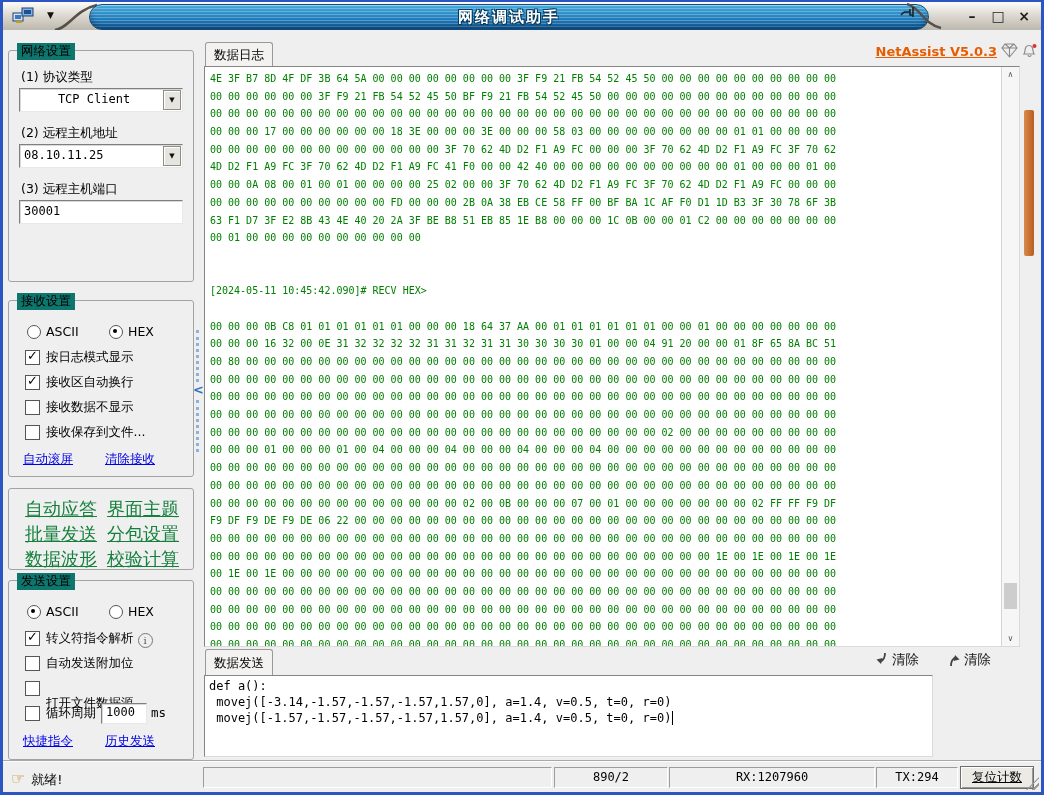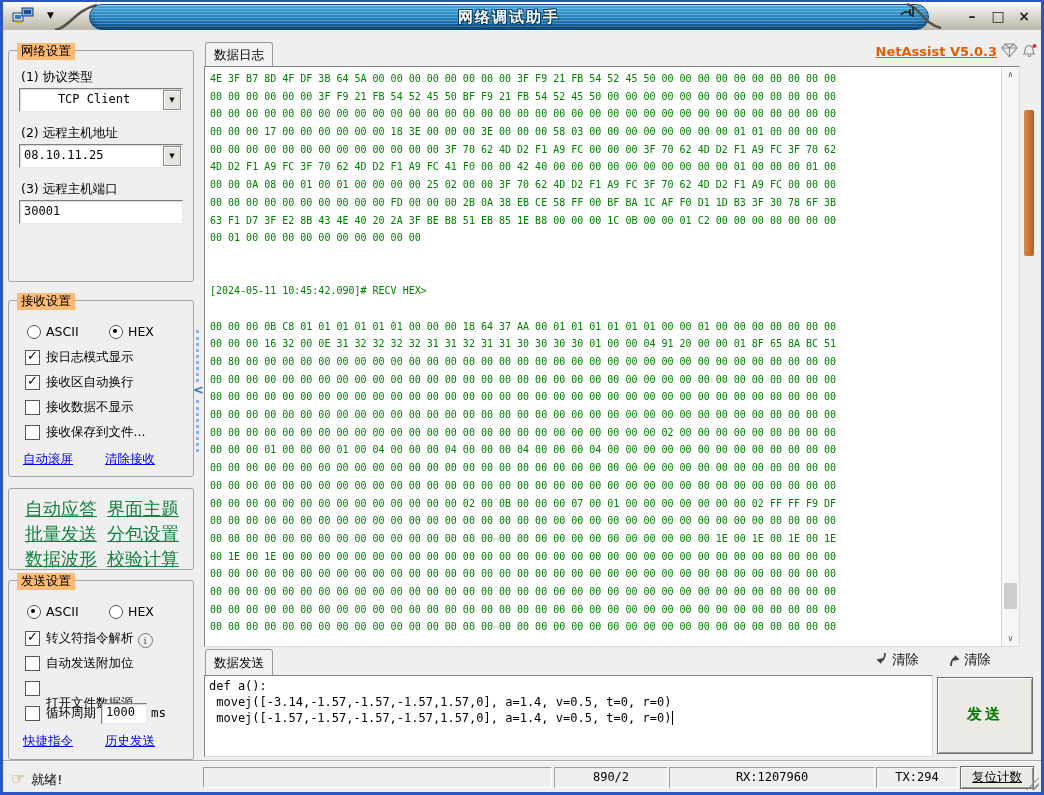--- a/index.html
+++ b/index.html
@@ -18,21 +18,21 @@
     text-shadow:1px 1px 0 #063a5e,-1px 1px 0 #063a5e,1px -1px 0 #063a5e,-1px -1px 0 #063a5e;}
   .swoosh{position:absolute;top:0;}
   .tb-glyph{position:absolute;top:4px;width:22px;height:20px;text-align:center;line-height:20px;
     font-weight:bold;font-size:14px;color:#1d1d1d;cursor:default;}
   .app-icon{position:absolute;left:9px;top:5px;}
   .dd-arrow{position:absolute;left:44px;top:8px;font-size:9px;color:#111;}
   
   .appbody{position:absolute;left:3px;top:30px;width:1038px;height:762px;background:#EFEFEF;overflow:hidden;}
   
   .group{position:absolute;border:1px solid #A3A3A3;border-radius:3px;}
-  .glabel{position:absolute;top:-8px;left:8px;background:#fdba74;padding:0 4px;font-size:12.5px;text-align:right;}
+  .glabel{position:absolute;top:-8px;left:8px;background:#0f766e;padding:0 4px;font-size:12.5px;text-align:right;}
   .slabel{position:absolute;font-size:12.5px;white-space:nowrap;}
   .sunken{position:absolute;background:#fff;border:1px solid #7F7F7F;border-bottom-color:#E8E8E8;border-right-color:#E8E8E8;
     box-shadow:inset 1px 1px 0 rgba(0,0,0,.15);}
   .combo-text{position:absolute;left:4px;right:18px;top:2px;font-family:"DejaVu Sans Mono","Liberation Mono",monospace;
     font-size:12px;line-height:17px;white-space:nowrap;overflow:hidden;}
   .combo-text.centered{text-align:center;}
   .combo-btn{position:absolute;right:1px;top:1px;bottom:1px;width:16px;background:#E6E4DE;
     border:1px solid #8f8d86;box-shadow:inset 1px 1px 0 #fff;text-align:center;font-size:7px;line-height:18px;color:#111;}
   .btn3d{position:absolute;background:#ECEAE4;border:1px solid #6E6E6E;
     box-shadow:inset 1px 1px 0 #ffffff, inset -1px -1px 0 #9a9890;text-align:center;}
@@ -235,20 +235,21 @@
           <div class="hexline">00 00 00 16 32 00 0E 31 32 32 32 32 31 31 32 31 31 30 30 30 30 01 00 00 04 91 20 00 00 01 8F 65 8A BC 51</div>
           <div class="hexline">00 80 00 00 00 00 00 00 00 00 00 00 00 00 00 00 00 00 00 00 00 00 00 00 00 00 00 00 00 00 00 00 00 00 00</div>
           <div class="hexline">00 00 00 00 00 00 00 00 00 00 00 00 00 00 00 00 00 00 00 00 00 00 00 00 00 00 00 00 00 00 00 00 00 00 00</div>
           <div class="hexline">00 00 00 00 00 00 00 00 00 00 00 00 00 00 00 00 00 00 00 00 00 00 00 00 00 00 00 00 00 00 00 00 00 00 00</div>
           <div class="hexline">00 00 00 00 00 00 00 00 00 00 00 00 00 00 00 00 00 00 00 00 00 00 00 00 00 00 00 00 00 00 00 00 00 00 00</div>
           <div class="hexline">00 00 00 00 00 00 00 00 00 00 00 00 00 00 00 00 00 00 00 00 00 00 00 00 00 02 00 00 00 00 00 00 00 00 00</div>
           <div class="hexline">00 00 00 01 00 00 00 01 00 04 00 00 00 04 00 00 00 04 00 00 00 04 00 00 00 00 00 00 00 00 00 00 00 00 00</div>
           <div class="hexline">00 00 00 00 00 00 00 00 00 00 00 00 00 00 00 00 00 00 00 00 00 00 00 00 00 00 00 00 00 00 00 00 00 00 00</div>
           <div class="hexline">00 00 00 00 00 00 00 00 00 00 00 00 00 00 00 00 00 00 00 00 00 00 00 00 00 00 00 00 00 00 00 00 00 00 00</div>
           <div class="hexline">00 00 00 00 00 00 00 00 00 00 00 00 00 00 02 00 0B 00 00 00 07 00 01 00 00 00 00 00 00 00 02 FF FF F9 DF</div>
+          <div class="hexline">F9 DF F9 DE F9 DE 06 22 00 00 00 00 00 00 00 00 00 00 00 00 00 00 00 00 00 00 00 00 00 00 00 00 00 00 00</div>
           <div class="hexline">00 00 00 00 00 00 00 00 00 00 00 00 00 00 00 00 00 00 00 00 00 00 00 00 00 00 00 00 00 00 00 00 00 00 00</div>
           <div class="hexline">00 00 00 00 00 00 00 00 00 00 00 00 00 00 00 00 00 00 00 00 00 00 00 00 00 00 00 00 1E 00 1E 00 1E 00 1E</div>
           <div class="hexline">00 1E 00 1E 00 00 00 00 00 00 00 00 00 00 00 00 00 00 00 00 00 00 00 00 00 00 00 00 00 00 00 00 00 00 00</div>
           <div class="hexline">00 00 00 00 00 00 00 00 00 00 00 00 00 00 00 00 00 00 00 00 00 00 00 00 00 00 00 00 00 00 00 00 00 00 00</div>
           <div class="hexline">00 00 00 00 00 00 00 00 00 00 00 00 00 00 00 00 00 00 00 00 00 00 00 00 00 00 00 00 00 00 00 00 00 00 00</div>
           <div class="hexline">00 00 00 00 00 00 00 00 00 00 00 00 00 00 00 00 00 00 00 00 00 00 00 00 00 00 00 00 00 00 00 00 00 00 00</div>
           <div class="hexline">00 00 00 00 00 00 00 00 00 00 00 00 00 00 00 00 00 00 00 00 00 00 00 00 00 00 00 00 00 00 00 00 00 00 00</div>
         </div>
       <div class="vscroll">
         <span class="sb-btn" style="top:0">∧</span>
@@ -272,23 +273,20 @@
       <svg width="14" height="15" viewBox="0 0 14 15">
           <path d="M4 14 Q4 7 9 5" fill="none" stroke="#444" stroke-width="1.8"></path>
           <path d="M12.5 7.5 L8 3 L6.5 9 Z" fill="#444"></path>
         </svg><span>清除</span>
     </span>
 
     <div class="sendbox">
       <pre>def a():
  movej([-3.14,-1.57,-1.57,-1.57,1.57,0], a=1.4, v=0.5, t=0, r=0)
  movej([-1.57,-1.57,-1.57,-1.57,1.57,0], a=1.4, v=0.5, t=0, r=0)</pre>
-    </div>
-    <div class="btn3d sendbtn">
-      <span>发送</span>
     </div>
 
     <div class="statusbar">
       <span class="st-ready">
         <span class="hand">☞</span><span>就绪!</span>
       </span>
       <span class="stcell" style="left:200px;width:347px"></span>
       <span class="stcell" style="left:551px;width:112px">890/2</span>
       <span class="stcell" style="left:666px;width:204px">RX:1207960</span>
       <span class="stcell" style="left:873px;width:80px">TX:294</span>

